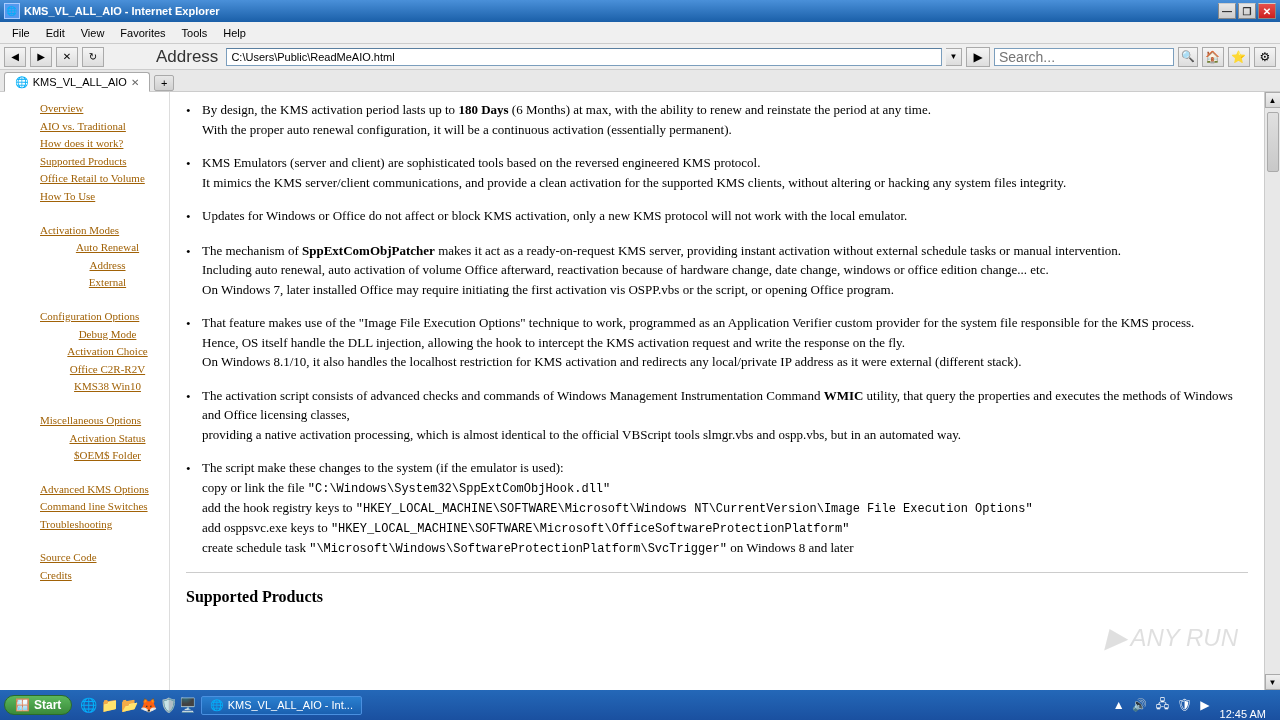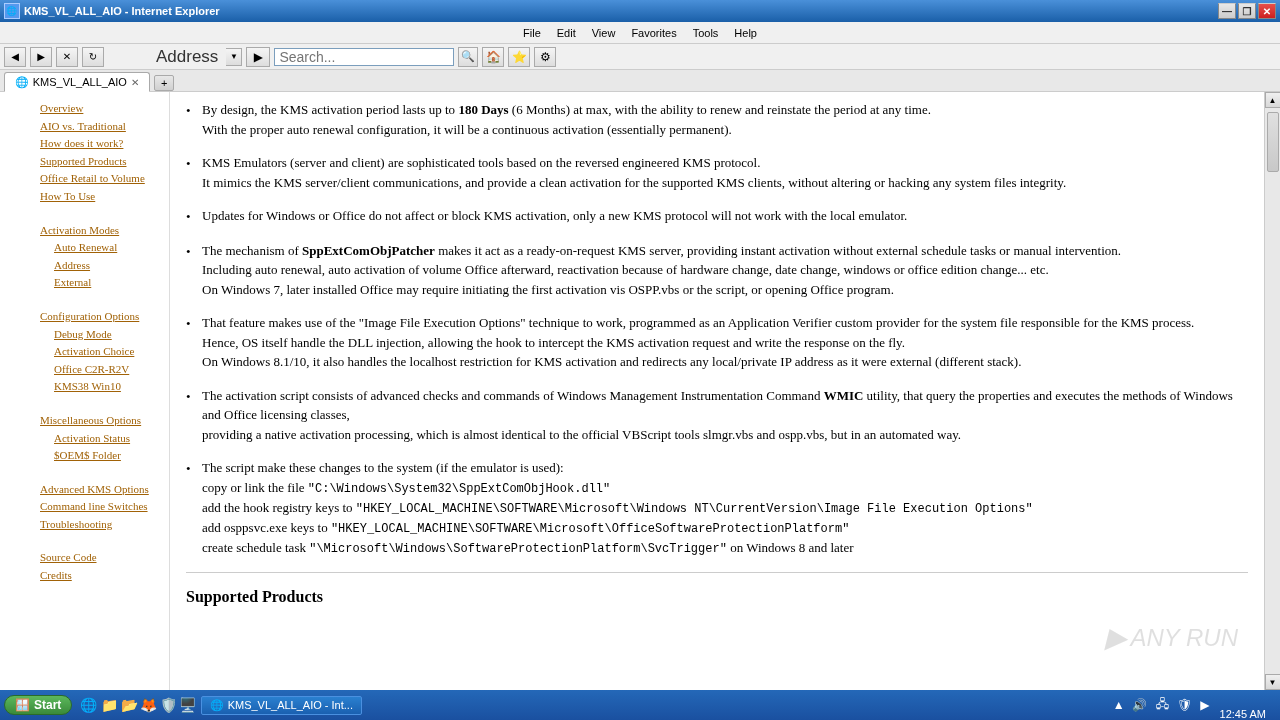--- a/index.html
+++ b/index.html
@@ -50,21 +50,20 @@
     
     .menu-bar {
       background: #f0f0f0;
       border-bottom: 1px solid #ccc;
       display: flex;
       align-items: center;
       height: 22px;
       padding: 0 4px;
       font-family: Tahoma, sans-serif;
       font-size: 11px;
-      justify-content: center;
     }
     .menu-item {
       padding: 2px 8px;
       cursor: pointer;
     }
 
     
     .address-bar {
       background: #f0f0f0;
       border-bottom: 1px solid #ccc;
@@ -220,20 +219,21 @@
       display: block;
       color: #a16207;
       text-decoration: underline;
       cursor: pointer;
       line-height: 1.6;
       font-size: 11px;
       margin-left: 32px;
     }
     .nav-section .indent {
       padding-left: 14px;
+      text-align: center;
     }
 
     
     .main-content {
       flex: 1;
       padding: 8px 16px 8px 16px;
       overflow-y: auto;
       font-family: Times New Roman, serif;
       font-size: 13px;
       line-height: 1.5;
@@ -340,20 +340,21 @@
   <span class="menu-item">Tools</span>
   <span class="menu-item">Help</span>
 </div>
 
 <div class="address-bar">
   <div class="nav-btn">◀</div>
   <div class="nav-btn">▶</div>
   <div class="nav-btn">✕</div>
   <div class="nav-btn">↻</div>
   <span class="address-label">Address</span>
+  <input class="address-input" type="text" value="C:\Users\Public\ReadMeAIO.html" style="">
   <div class="address-arrow">▼</div>
   <div class="go-btn">▶</div>
   <input class="search-input" type="text" placeholder="Search..." style="">
   <div class="search-btn">🔍</div>
   <div class="home-btn">🏠</div>
   <div class="fav-btn">⭐</div>
   <div class="tool-btn">⚙</div>
 </div>
 
 <div class="tab-bar">

